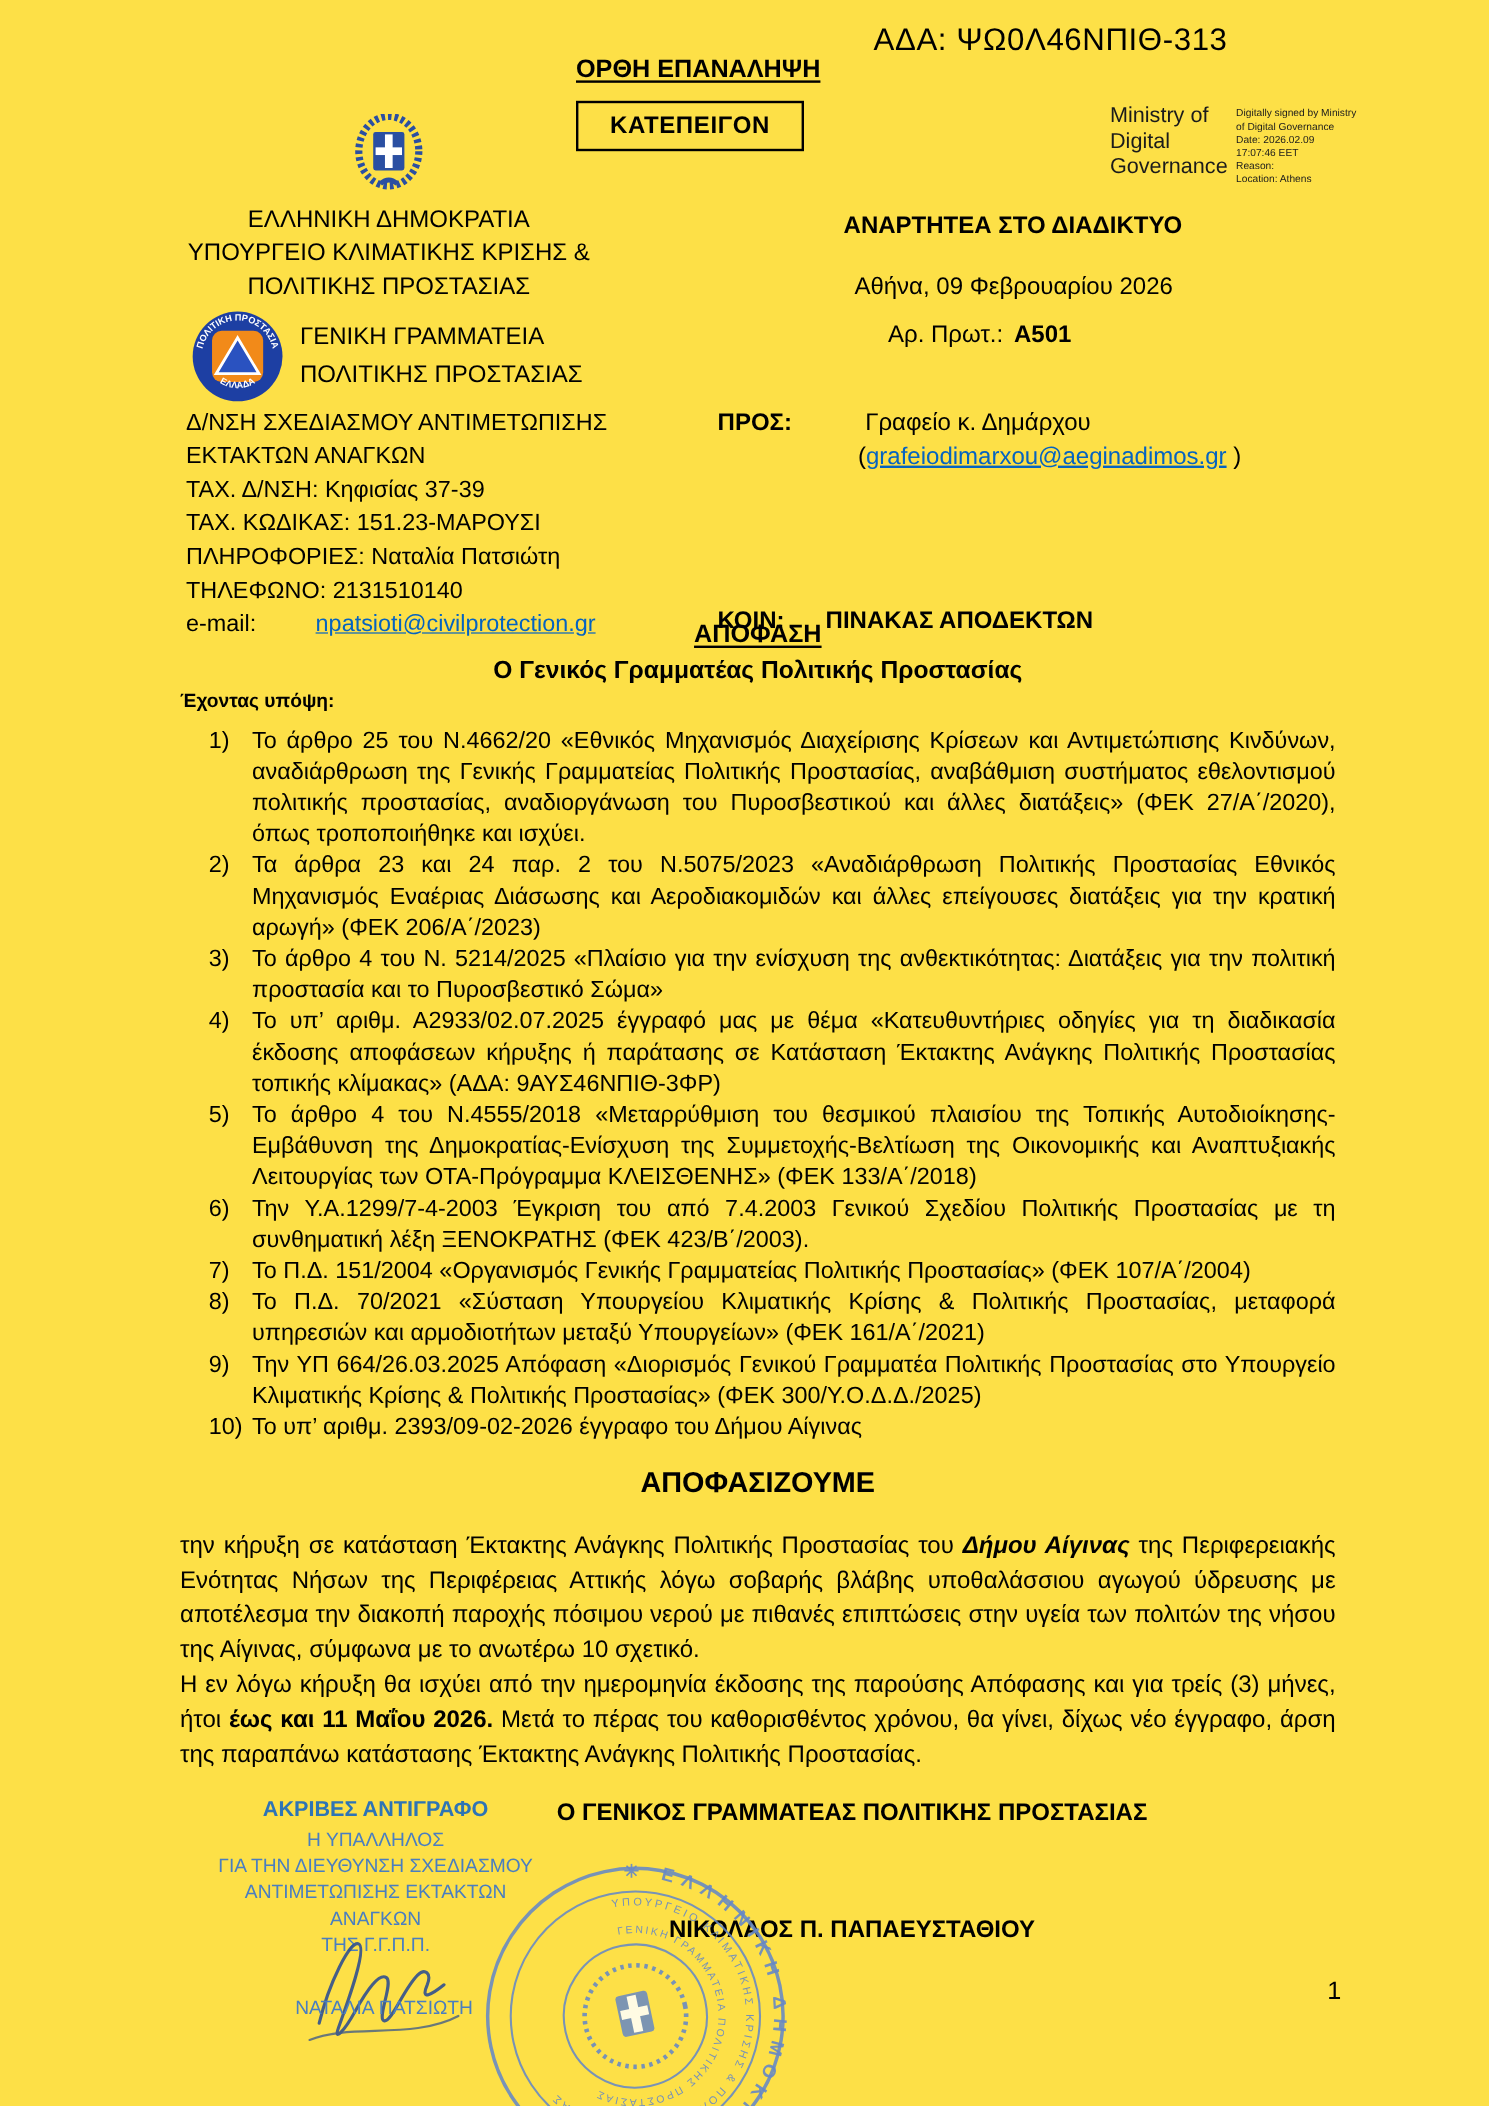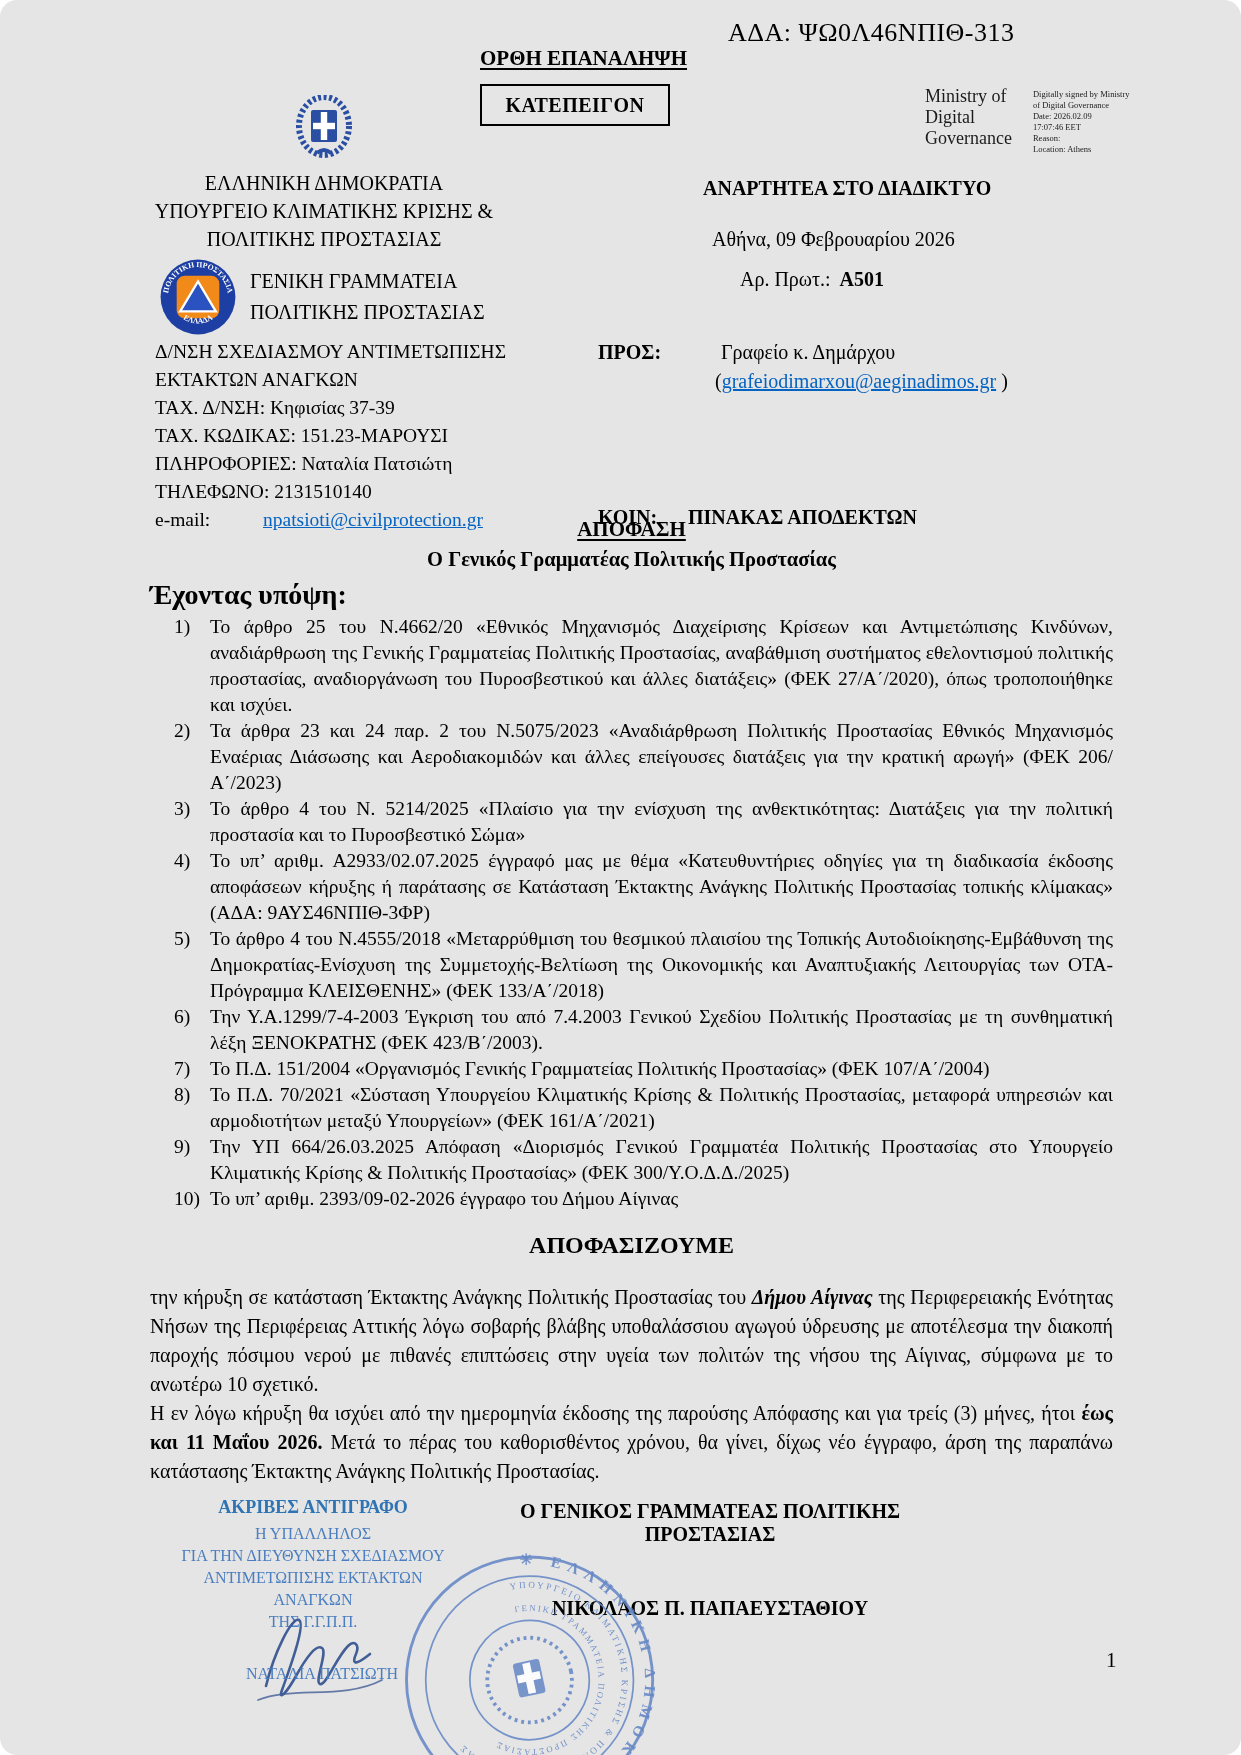--- a/index.html
+++ b/index.html
@@ -1,31 +1,30 @@
 <!DOCTYPE html>
 <html><head>
 <meta charset="utf-8">
 <title>Document</title>
 <style>
   html,body{margin:0;padding:0;background:#ffffff;}
   .page{
-    position:relative;width:1241px;height:1755px;background:#e5e5e5;
-    font-family:Liberation Serif, serif;color:#000;
+    position:relative;width:1241px;height:1755px;background:#fde047;
+    font-family:Liberation Sans, sans-serif;color:#000;
     overflow:hidden;
-    border-radius:17px;
   }
   .abs{position:absolute;}
   .b{font-weight:bold;}
 
   .ada{left:728px;top:18px;font-size:26px;letter-spacing:.5px;}
   .orthi{left:480px;top:46px;font-size:21px;font-weight:bold;text-decoration:underline;text-underline-offset:3px;}
   .urgent-box{left:480px;top:84px;width:186px;height:38px;border:2.5px solid #000;
     display:flex;align-items:center;justify-content:center;font-size:20px;font-weight:bold;letter-spacing:.5px;}
 
-  .digsig{left:925px;top:86px;display:flex;gap:21px;align-items:flex-start;}
+  .digsig{left:925px;top:86px;display:flex;gap:7px;align-items:flex-start;}
   .digsig-name{font-size:18px;line-height:21px;color:#1b1b1b;white-space:pre-line;}
   .digsig-details{font-size:8.5px;line-height:11px;color:#1b1b1b;white-space:pre-line;padding-top:3px;}
 
   .header-left{left:138px;top:90px;width:372px;text-align:center;}
   .emblem{display:block;margin:5px auto 10px auto;}
   .hl-line{font-size:20px;line-height:28px;}
   .secretariat-row{display:flex;align-items:center;gap:14px;margin-top:6px;padding-left:22px;text-align:left;}
   .secretariat-text{font-size:20px;line-height:31px;}
 
   .address{left:155px;top:338px;font-size:19.5px;line-height:28px;}
@@ -43,21 +42,21 @@
   .pros-office{padding-left:11px;}
   .pros-emailline{padding-left:5px;}
 
   .koin{left:598px;top:506px;display:flex;font-size:20px;font-weight:bold;}
   .koin-label{width:90px;}
 
   .body-block{left:150px;top:516px;width:963px;}
   .title-apofasi{text-align:center;font-size:21px;font-weight:bold;line-height:26px;}
   .title-apofasi .u{text-decoration:underline;text-underline-offset:3px;}
   .subtitle{text-align:center;font-size:20.5px;font-weight:bold;line-height:26px;margin-top:4px;}
-  .preamble{font-size:28px;font-weight:bold;line-height:26px;margin-top:10px;}
+  .preamble{font-size:16px;font-weight:bold;line-height:26px;margin-top:0;}
   .wu-list{margin-top:6px;}
   .wu-item{display:flex;font-size:19.5px;line-height:26px;}
   .wu-num{flex:0 0 36px;margin-left:24px;}
   .wu-text{flex:1;text-align:justify;}
   .operative{text-align:center;font-size:24px;font-weight:bold;margin:20px 0 24px 0;}
   .para{font-size:20px;line-height:29px;text-align:justify;}
 
   .certify{left:168px;top:1497px;width:290px;text-align:center;}
   .certify-1{font-size:18px;font-weight:bold;color:#2e74b5;margin-bottom:5px;}
   .certify-l{font-size:16px;color:#4a7ec0;line-height:22px;}

